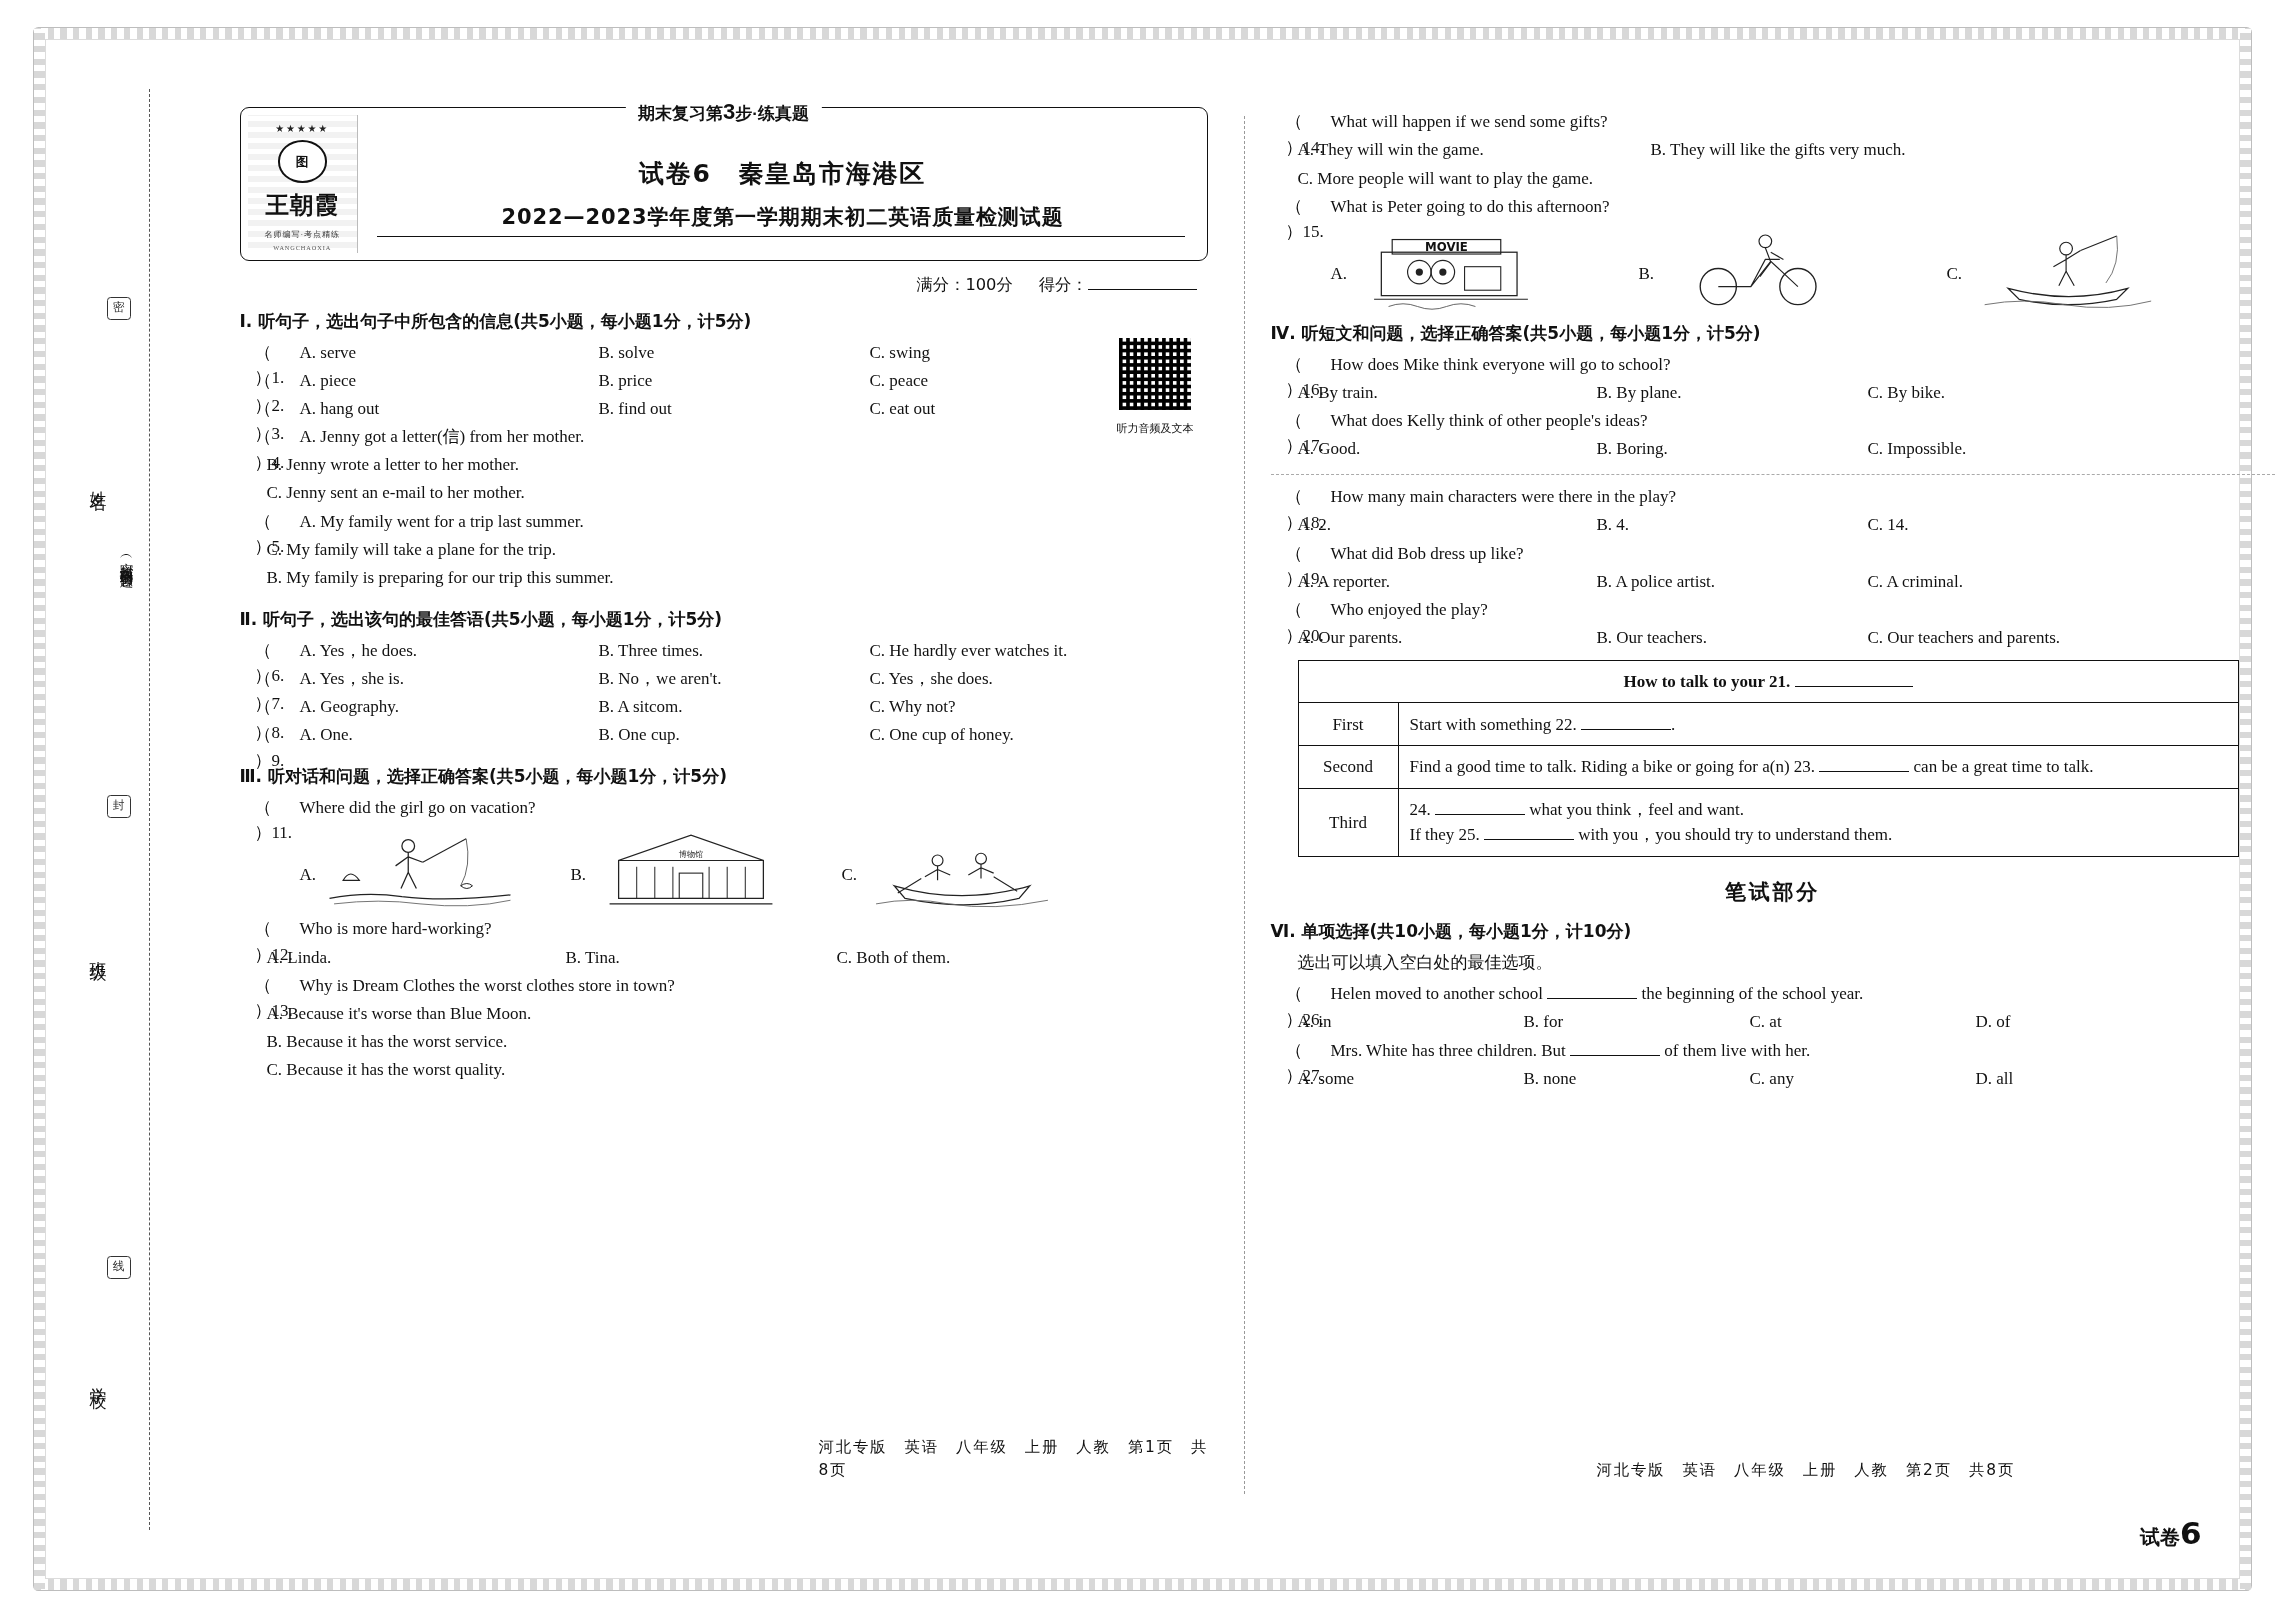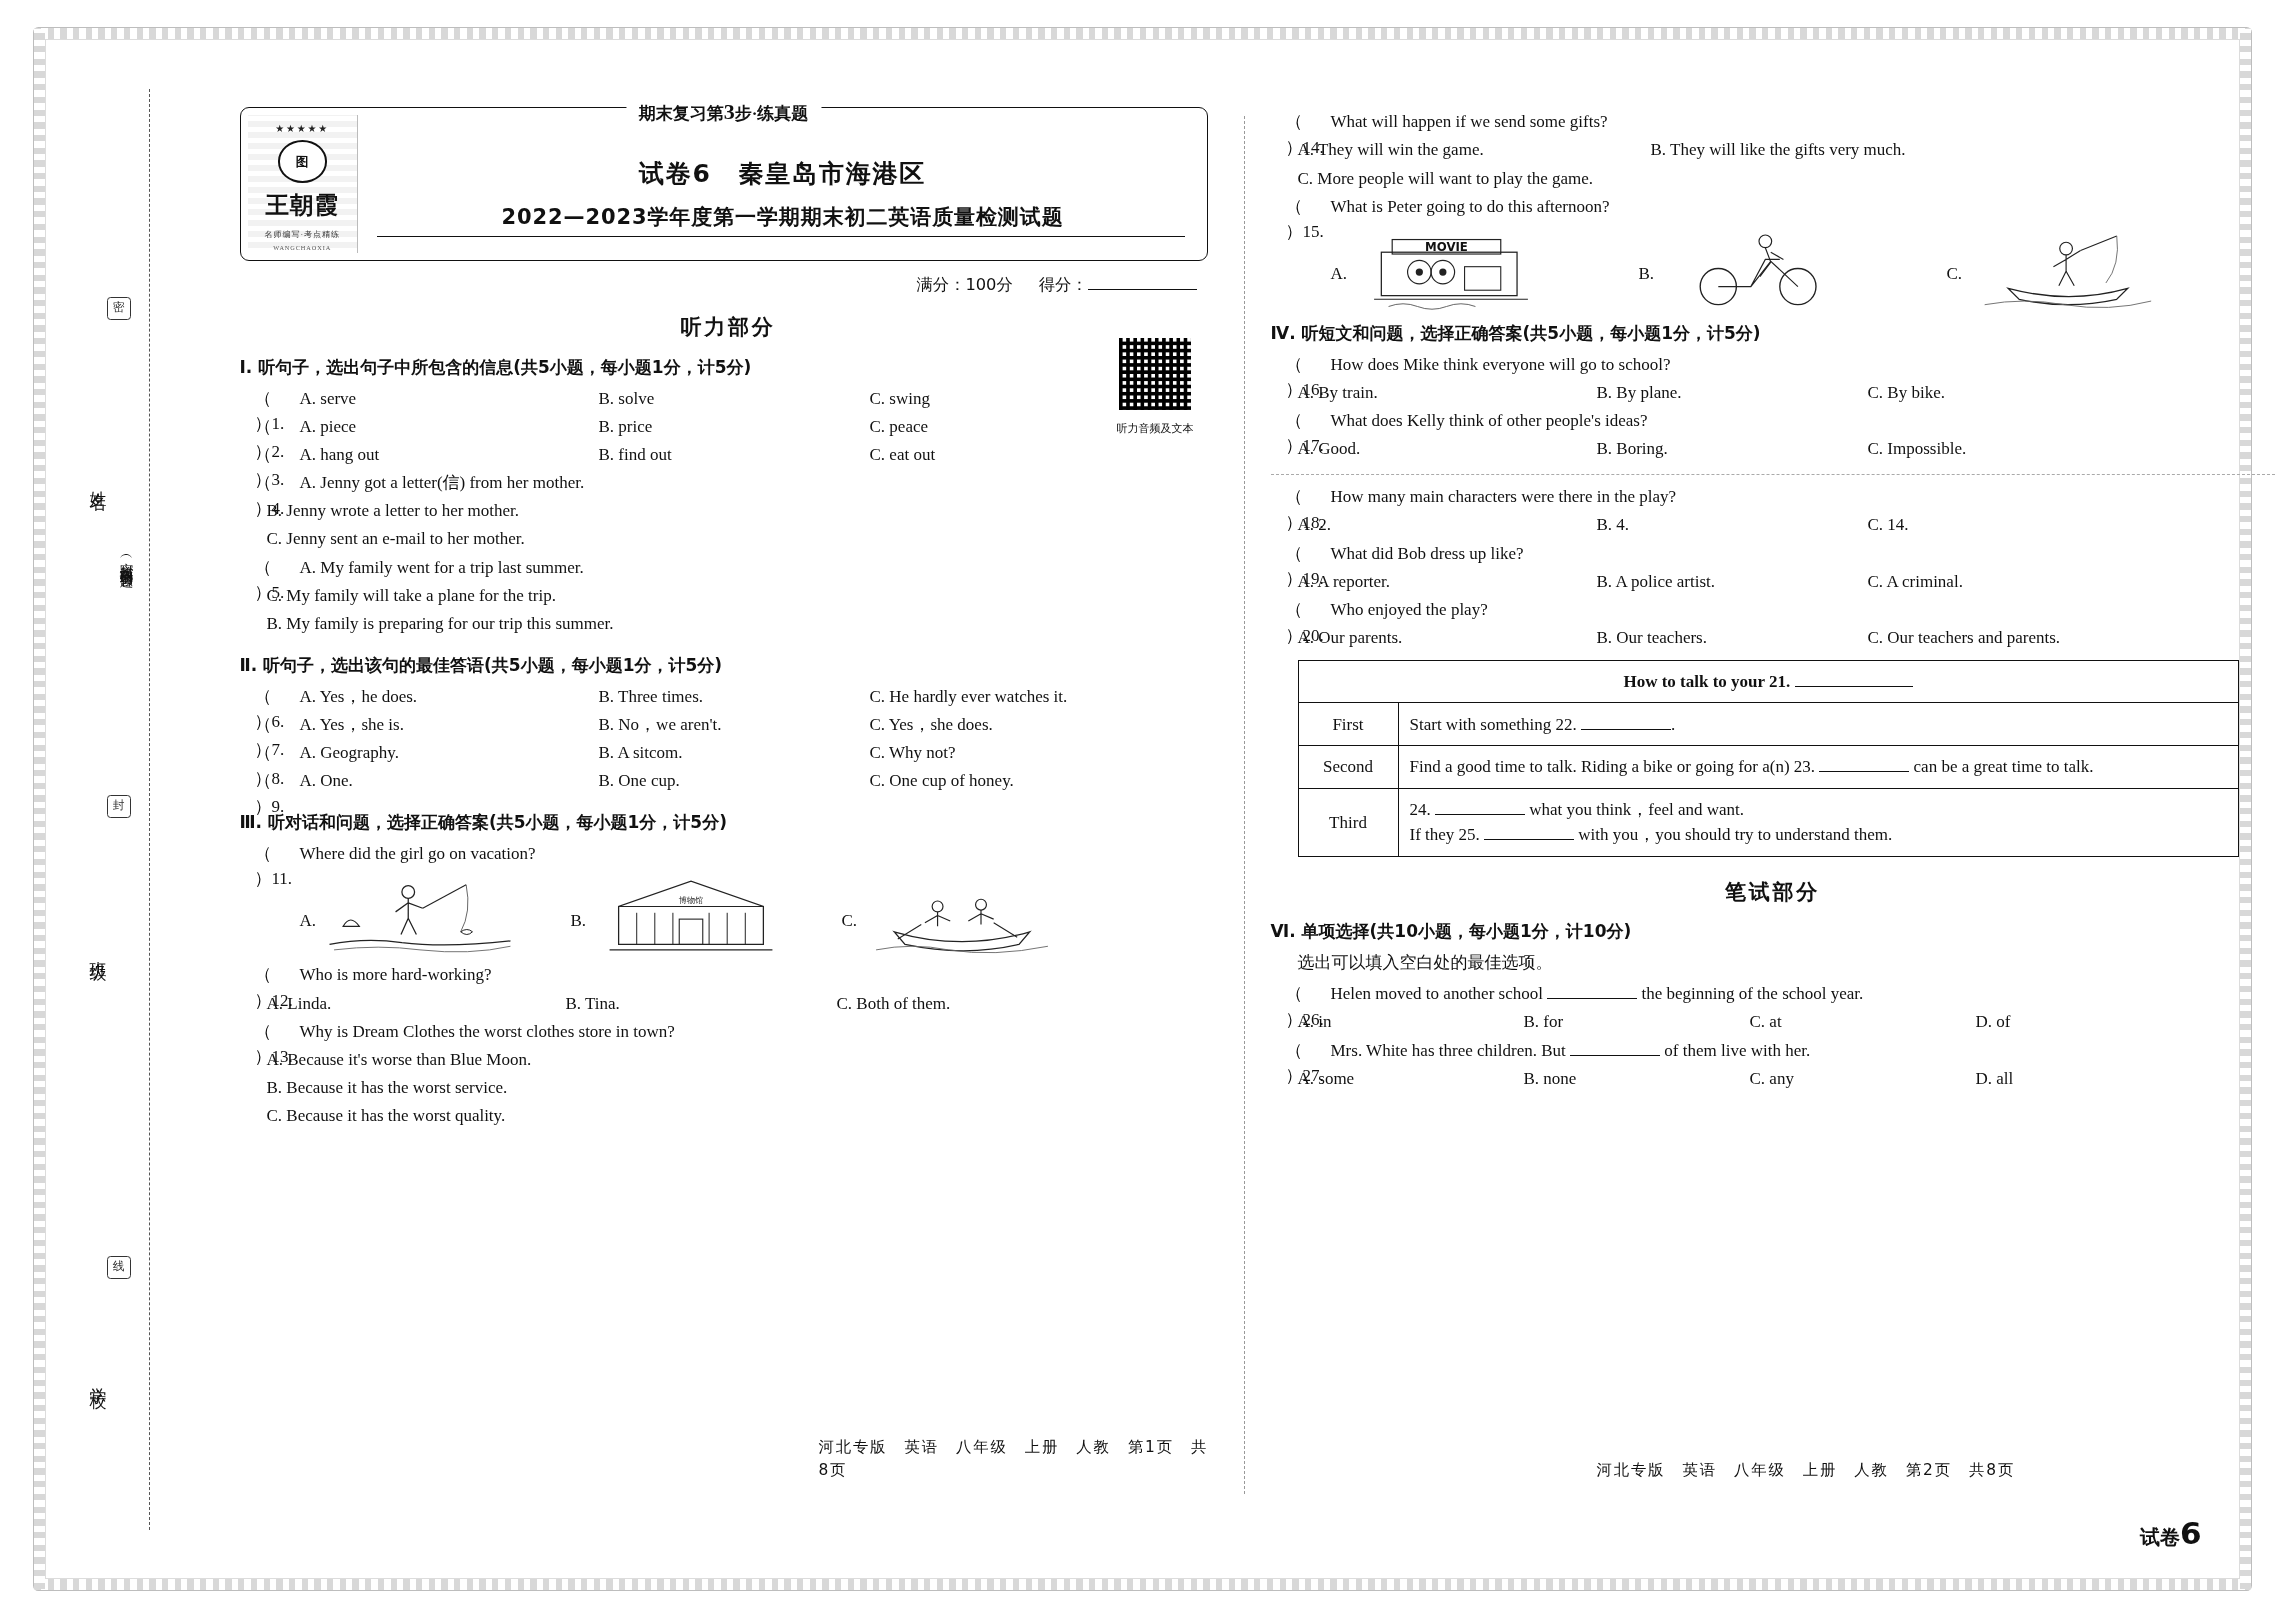--- a/index.html
+++ b/index.html
@@ -105,21 +105,21 @@
     font-family:"DejaVu Sans", sans-serif; font-weight: bold; font-size: 23.5px;
     margin-top: 5.4px; letter-spacing: 0.9px;
   }
   .logo-badge .brand-sub { font-size: 8.1px; margin-top:6px; letter-spacing:0.9px; color:#333;}
   .logo-badge .brand-en { font-size: 6.3px; margin-top:1.8px; color:#555; letter-spacing:0.9px;}
 
   .ribbon {
     position:absolute; left: 50%; transform: translateX(-50%);
     top: -14.5px;
     background:#fff; padding: 1.8px 12.7px;
-    font-family:Liberation Serif, serif; font-size: 17px; font-weight: bold;
+    font-family:Liberation Sans, sans-serif; font-size: 17px; font-weight: bold;
     white-space:nowrap;
   }
   .ribbon .big { font-size: 22px; }
   .title-main {
     position:absolute; left: 127px; right: 9px; top: 47px;
     text-align:center;
     font-family:"DejaVu Sans", sans-serif;
     font-weight: bold; font-size: 25px; letter-spacing: 1.8px;
   }
   .title-sub {
@@ -268,21 +268,20 @@
         <div class="title-sub">2022—2023学年度第一学期期末初二英语质量检测试题</div>
         <div class="title-underline"></div>
       </div>
 
       <div class="score-line">
         <span>满分：100分</span>
         &nbsp;&nbsp;&nbsp;
         <span>得分：</span><span class="blank"></span>
       </div>
 
-      <div class="section-title">听力部分</div>
 
       <div class="qr-wrap">
         <div class="qr"></div>
         <div class="qr-cap">听力音频及文本</div>
       </div>
 
       <div class="part-head">Ⅰ. 听句子，选出句子中所包含的信息(共5小题，每小题1分，计5分)</div>
 
       <div class="q">
         <span class="paren">（<span class="u"></span>）<span>1.</span></span>

